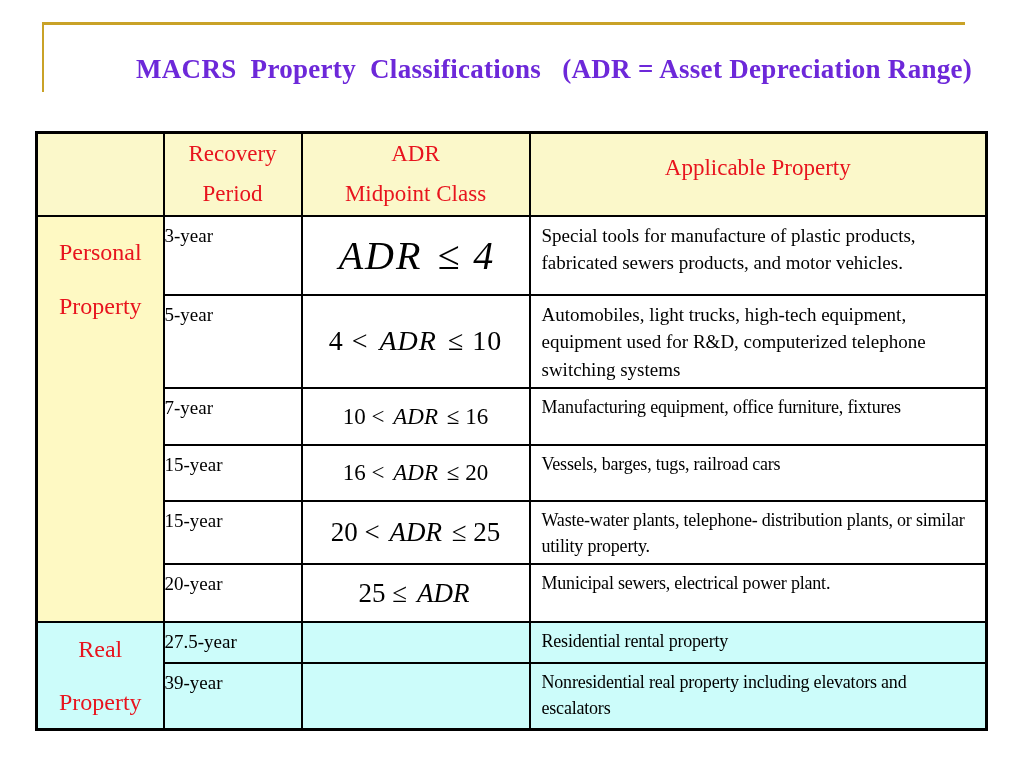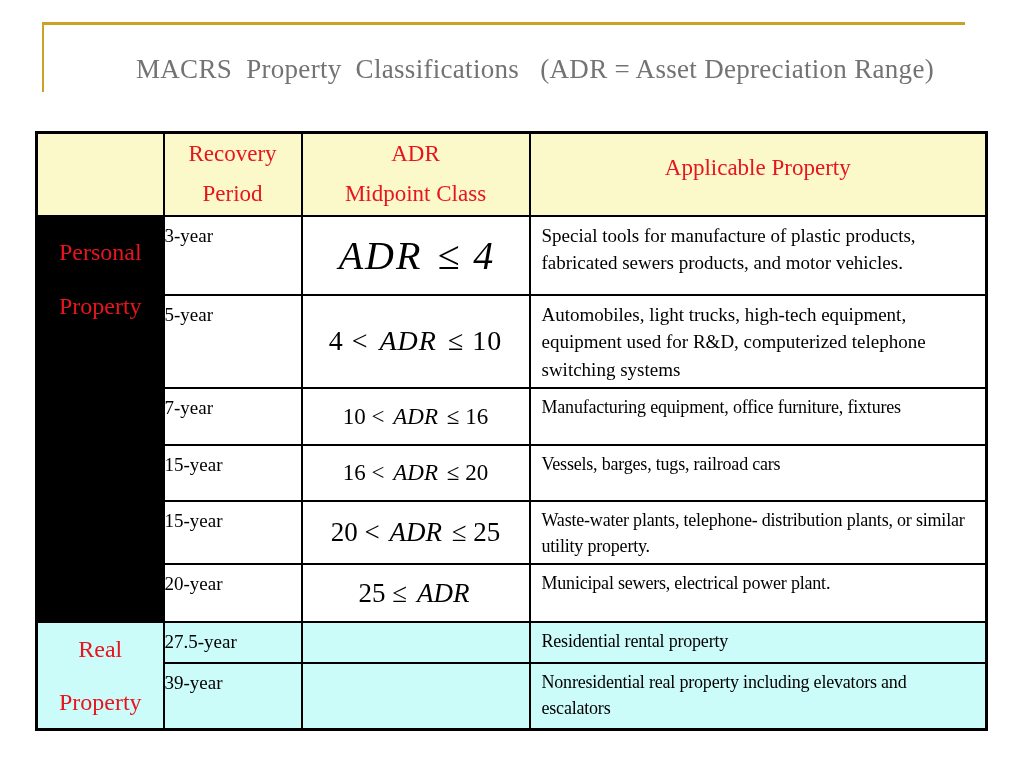--- a/index.html
+++ b/index.html
@@ -4,36 +4,36 @@
 <style>
   html,body { margin:0; padding:0; }
   body {
     width:1024px; height:768px; background:#ffffff; position:relative;
     font-family:"Liberation Serif", serif; overflow:hidden;
   }
   .rule-h { position:absolute; left:42px; top:22px; width:923px; height:3px; background:#C9A227; }
   .rule-v { position:absolute; left:42px; top:22px; width:2px;  height:70px; background:#C9A227; }
   .title {
     position:absolute; left:136px; top:54px; margin:0;
-    font-size:27px; font-weight:normal; color:#737373;
+    font-size:27px; font-weight:bold; color:#6d28d9;
     white-space:pre; letter-spacing:0.3px;
   }
   table.macrs {
     position:absolute; left:35px; top:131px; width:950px;
     border-collapse:collapse; table-layout:fixed;
     border:3px solid #000;
   }
   .macrs th, .macrs td { border:2px solid #000; padding:0; overflow:hidden; }
   tr.hdr th {
     background:#FBF8CA; color:#E8141E; font-weight:normal;
     font-size:23px; text-align:center; vertical-align:middle;
   }
   tr.hdr th span { display:block; line-height:1.75; }
   th.ap { vertical-align:bottom; padding-bottom:12px !important; }
-  td.cat { background:#000000; color:#E8141E; font-size:24px; text-align:center; }
+  td.cat { background:#fef9c3; color:#E8141E; font-size:24px; text-align:center; }
   td.cat span { display:block; }
   td.cat.personal { vertical-align:top; padding-top:22px; }
   td.cat.personal span.l1 { margin-bottom:27px; }
   td.cat.real { vertical-align:middle; }
   td.cat.real span.l1 { margin-bottom:26px; }
   td.period { text-align:left; vertical-align:top; font-size:19px; padding-top:8px; color:#000; }
   td.adr { text-align:center; vertical-align:middle; color:#000; }
   td.adr .var { font-style:italic; padding:0 3px; }
   td.adr.ital .num { font-style:italic; }
   td.adr.sz1 { font-size:40px; letter-spacing:2px; }

